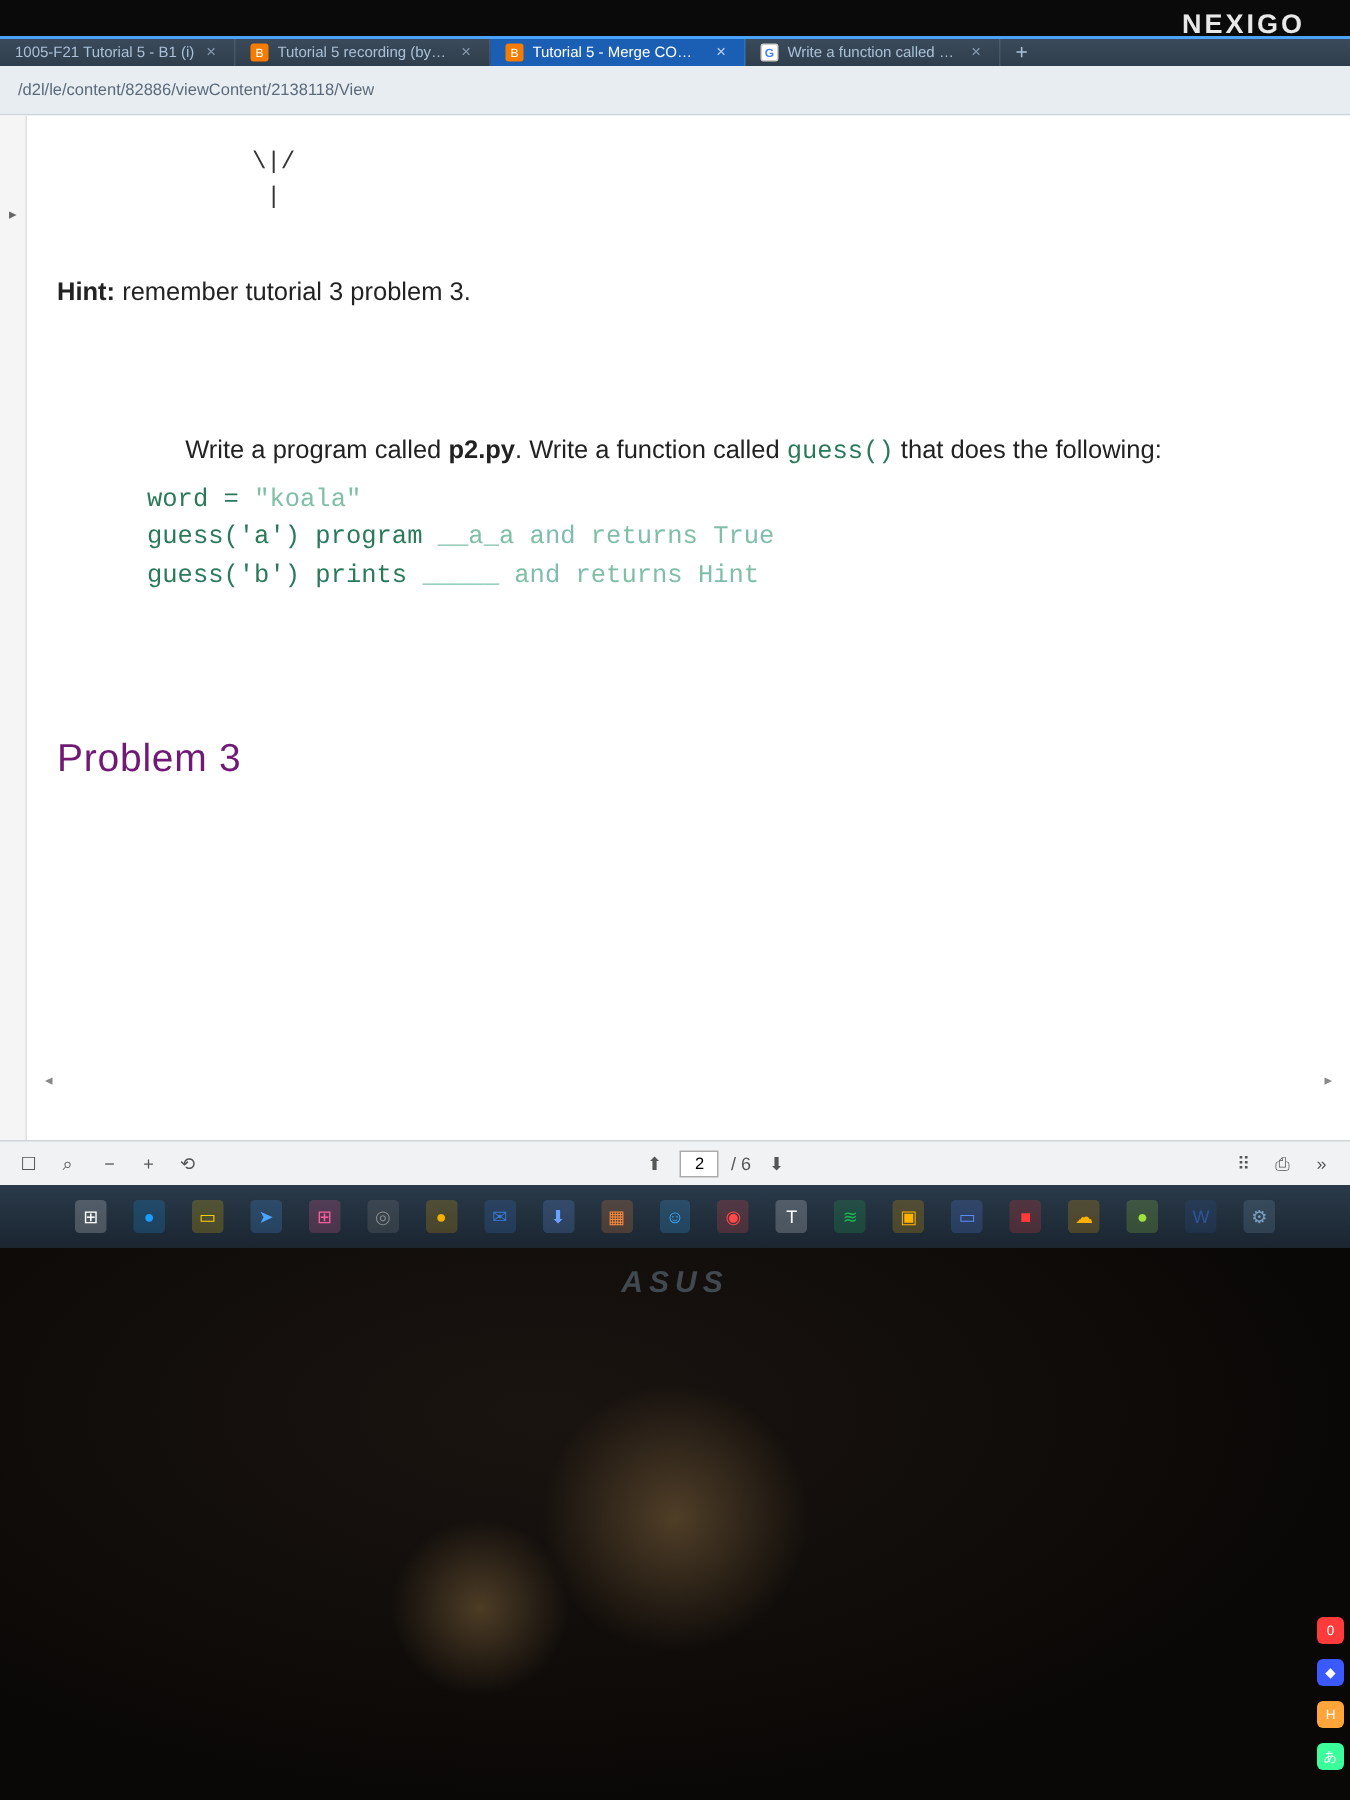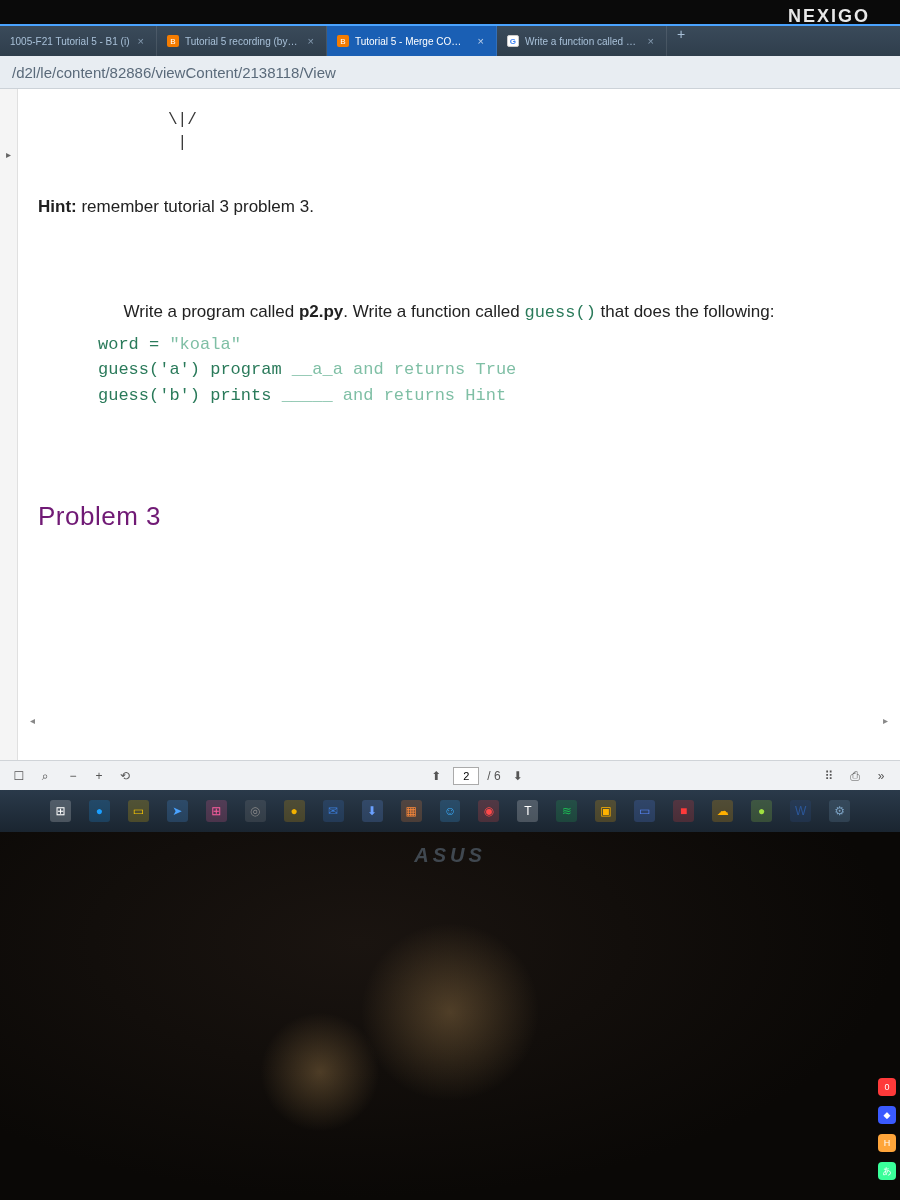--- a/index.html
+++ b/index.html
@@ -27,21 +27,21 @@
     width: 900px;
     height: 766px;
     background: #fff;
     display: flex;
     flex-direction: column;
   }
   .tab-bar {
     display: flex;
     align-items: flex-start;
     background: linear-gradient(#3a4a5a, #2f3e4c);
-    height: 32px;
+    height: 20px;
     font-size: 10px;
     color: #a8c0d8;
     border-top: 2px solid #4aa3ff;
   }
   .tab {
     display: flex;
     align-items: center;
     gap: 6px;
     padding: 0 10px;
     height: 100%;
@@ -80,21 +80,21 @@
     padding: 0 10px;
     color: #a8c0d8;
     font-size: 14px;
   }
   .url-bar {
     background: #e8edf2;
     height: 22px;
     display: flex;
     align-items: center;
     padding: 16px 12px;
-    font-size: 15px;
+    font-size: 11px;
     color: #5a6a7a;
     border-bottom: 1px solid #ccd2d8;
   }
   .content-area {
     flex: 1;
     background: #fff;
     overflow: hidden;
     position: relative;
     display: flex;
   }

